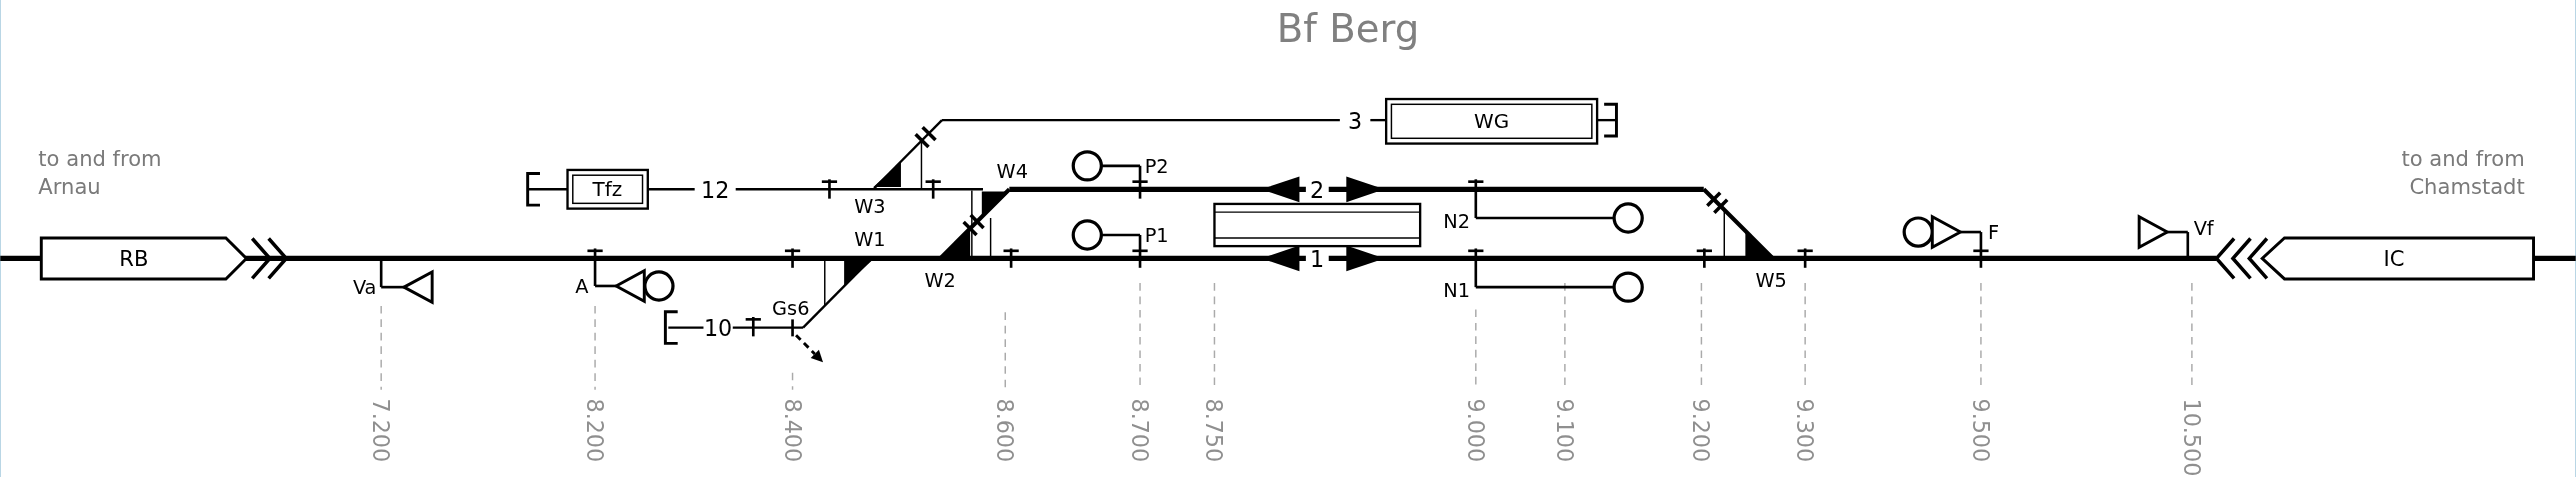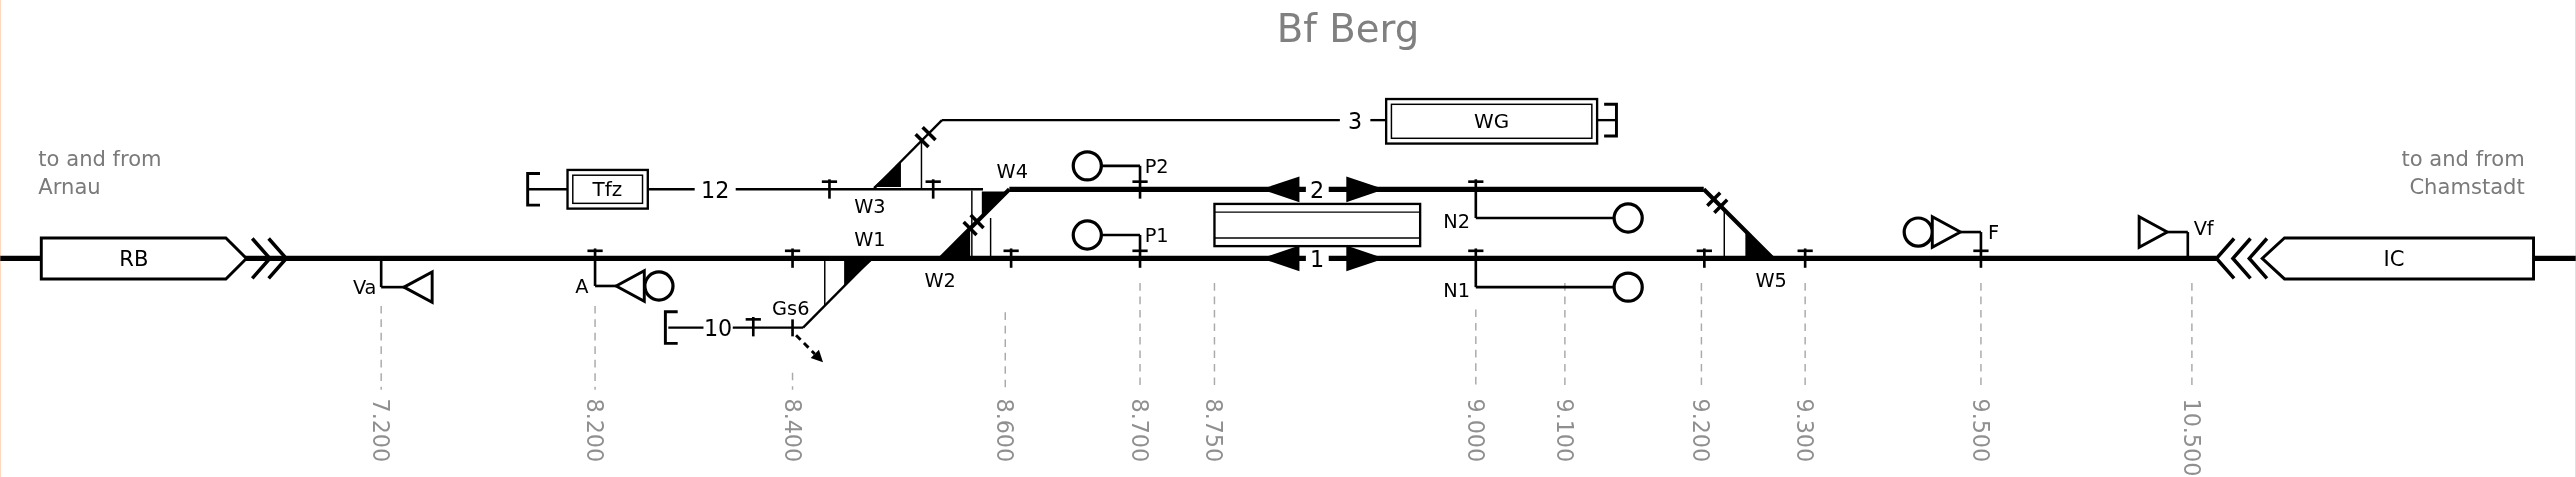--- a/index.html
+++ b/index.html
@@ -1,16 +1,16 @@
 <!DOCTYPE html>
 <html style="font-size:9.4px"><head>
 <meta charset="utf-8">
 <style>
   html,body{margin:0;padding:0;background:#fff;}
-  .stage{width:2576px;height:477px;position:relative;background:#f97316;overflow:hidden;}
+  .stage{width:2576px;height:477px;position:relative;background:#0369a1;overflow:hidden;}
   svg{display:block;}
   text{font-family:"DejaVu Sans","Liberation Sans",sans-serif;fill:#000;}
   .title{font-size:66px;fill:#808080;}
   .approach{font-size:36px;fill:#7a7a7a;}
   .kmlabel{font-size:38px;fill:#8f8f8f;}
   .tracknum{font-size:38px;}
   .swlabel{font-size:33px;}
   .siglabel{font-size:33px;}
   .boxlabel{font-size:34px;}
   .trainlabel{font-size:36px;}

